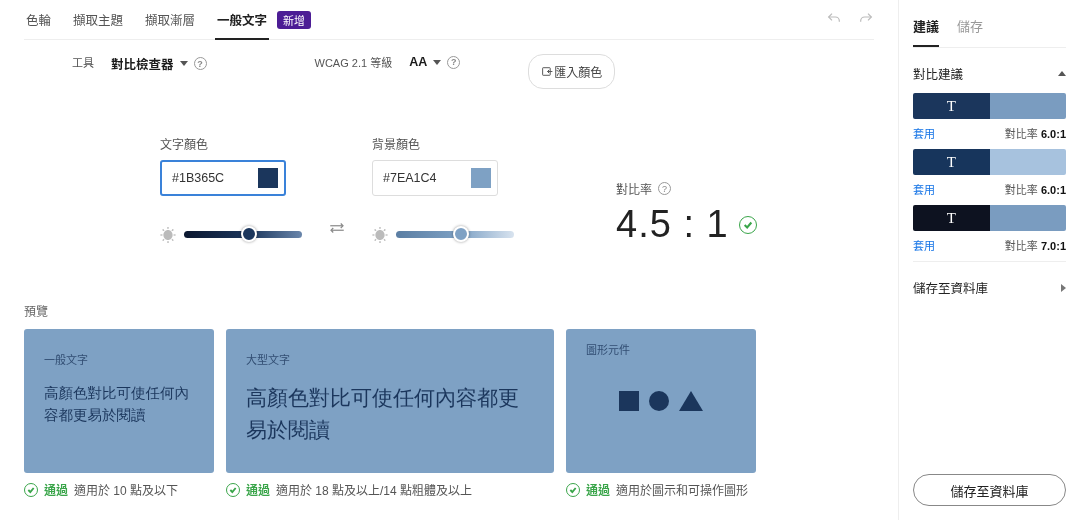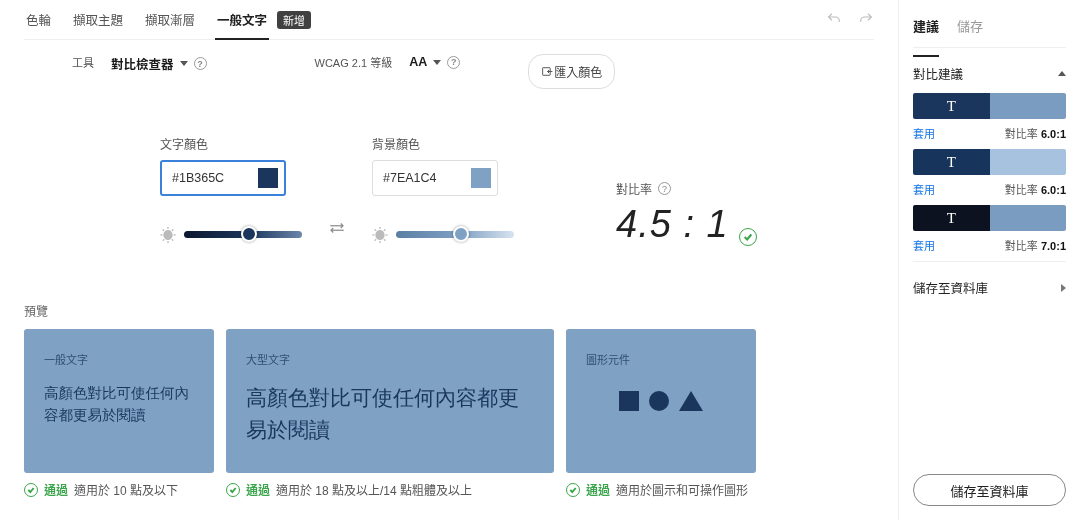--- a/index.html
+++ b/index.html
@@ -5,21 +5,21 @@
   * { box-sizing: border-box; margin: 0; padding: 0; }
   html, body { width: 1080px; height: 520px; font-family: -apple-system, "Helvetica Neue", Arial, "Noto Sans CJK TC", sans-serif; color: #222; background:#fff; }
   body { display: flex; }
   .main { flex: 1 1 auto; padding: 0 24px; position: relative; overflow: hidden; }
   .sidebar { width: 182px; border-left: 1px solid #eee; padding: 16px 14px 0 14px; display:flex; flex-direction:column; }
 
   
   .tabs { display:flex; align-items:center; border-bottom:1px solid #eee; height:40px; gap:18px; font-size:12.5px; color:#555; position:relative;}
   .tab { padding:0 2px; height:100%; display:flex; align-items:center; cursor:pointer; }
   .tab.active { color:#222; font-weight:600; border-bottom:2px solid #222; margin-bottom:-1px; }
-  .chip { background:#404040; color:#fff; border-radius:3px; font-size:11px; padding:1px 6px; margin-left:-10px; }
+  .chip { background:#4c1d95; color:#fff; border-radius:3px; font-size:11px; padding:1px 6px; margin-left:-10px; }
   .histbtns { position:absolute; right:0; top:0; height:40px; display:flex; align-items:center; gap:16px; color:#bbb;}
   .histbtns svg{width:16px;height:16px;stroke:#bbb;fill:none;stroke-width:1.8;}
 
   .subbar { display:flex; align-items:flex-start; gap:60px; padding:14px 0 6px 0; font-size:11px; color:#555;}
   .sub-col { display:flex; flex-direction:row; gap:17px;margin-left:48px; }
   .sub-lab { font-size:11px; color:#555; }
   .sub-val { font-size:12.5px; color:#1b1b1b; font-weight:600; display:flex; align-items:center; gap:6px;}
   .caret { width:0;height:0;border-left:4px solid transparent;border-right:4px solid transparent;border-top:5px solid #555; display:inline-block;}
   .help { width:13px;height:13px;border:1px solid #999;border-radius:50%;display:inline-flex;align-items:center;justify-content:center;font-size:9px;color:#888; cursor:pointer;}
 
@@ -36,21 +36,21 @@
   .swap { width:26px; height:36px; display:flex; align-items:center; justify-content:center; color:#888; cursor:pointer;}
   .swap svg{width:18px;height:14px;stroke:#888;fill:none;stroke-width:1.6;}
 
   .slider-row{ display:flex; align-items:center; gap:8px; margin-top:18px;}
   .sun{ color:#bbb; }
   .track{ position:relative; width:118px; height:7px; border-radius:4px; }
   .knob{ position:absolute; top:50%; width:16px;height:16px;border-radius:50%; transform:translate(-50%,-50%); border:2px solid #fff; box-shadow:0 0 3px rgba(0,0,0,.4);}
 
   .ratio { margin-left:80px; display:flex; flex-direction:column; gap:6px;}
   .ratio-lab{font-size:12px;color:#555;display:flex;align-items:center;gap:6px;}
-  .ratio-val{font-size:38px; font-weight:300; letter-spacing:1px; display:flex; align-items:flex-end; gap:10px;font-style:italic;}
+  .ratio-val{font-size:38px; font-weight:300; letter-spacing:1px; display:flex; align-items:center; gap:10px;}
   .check{ width:18px;height:18px;border:1.5px solid #3aa54a;border-radius:50%;display:inline-flex;align-items:center;justify-content:center;}
   .check svg{width:10px;height:10px;stroke:#3aa54a;fill:none;stroke-width:2.5;}
 
   .preview-h{ font-size:12px; color:#666; margin:56px 0 10px 0;}
   .cards{ display:flex; gap:12px;}
   .card-wrap{display:flex;flex-direction:column;gap:8px;}
   .card{ background:#7ea1c4; border-radius:3px; padding:22px 20px; color:#1b365c; }
   .card.s { width:190px; height:144px;}
   .card.l { width:328px; height:144px;}
   .card.g { width:190px; height:144px; display:flex;align-items:center;justify-content:center;gap:10px;}
@@ -61,21 +61,21 @@
   .sq{width:20px;height:20px;}
   .ci{width:20px;height:20px;border-radius:50%;}
   .tr{width:0;height:0;border-left:12px solid transparent;border-right:12px solid transparent;border-bottom:20px solid #1b365c; background:transparent;}
   .status{font-size:12px;color:#555;display:flex;align-items:center;gap:6px;}
   .status .p{color:#3aa54a;font-weight:600;}
   .status .mini{width:14px;height:14px;border:1.4px solid #3aa54a;border-radius:50%;display:inline-flex;align-items:center;justify-content:center;}
   .status .mini svg{width:8px;height:8px;stroke:#3aa54a;fill:none;stroke-width:2.8;}
 
   
   .stabs{display:flex;gap:18px;font-size:13px;color:#999;border-bottom:1px solid #eee;height:32px;align-items:flex-start;}
-  .stab{padding-bottom:20px;cursor:pointer;}
+  .stab{padding-bottom:10px;cursor:pointer;}
   .stab.active{color:#222;font-weight:600;border-bottom:2px solid #222;margin-bottom:-1px;}
   .sect-h{font-size:12.5px;display:flex;justify-content:space-between;align-items:center;padding:16px 0 10px;cursor:pointer;}
   .sect-h .caret{transform:rotate(180deg);}
   .sug{display:flex;flex-direction:column;gap:6px;margin-bottom:8px;}
   .sug-sw{height:26px;display:flex;border-radius:2px;overflow:hidden;}
   .sug-sw>div{flex:1;}
   .sug-sw .t{color:#fff;display:flex;align-items:center;justify-content:center;font-family:"Songti TC","Times New Roman",serif;font-size:15px;}
   .sug-row{display:flex;justify-content:space-between;font-size:11px;align-items:baseline;}
   .apply{color:#1473e6;cursor:pointer;}
   .rlab{color:#555;}
@@ -218,21 +218,21 @@
               <svg viewBox="0 0 12 12">
                 <path d="M2 6l3 3 5-6"></path>
               </svg>
             </span>
           <span class="p">通過</span>
           <span>適用於 18 點及以上/14 點粗體及以上</span>
         </div>
       </div>
       <div class="card-wrap">
         <div class="card g" style="position: relative;">
-          <div class="ctitle" style="position: absolute; top: 22px; left: 20px;">圖形元件</div>
+          <div class="ctitle" style="position: absolute; top: 12px; left: 20px;">圖形元件</div>
           <div class="shape sq"></div>
           <div class="shape ci"></div>
           <div class="tr"></div>
         </div>
         <div class="status">
           <span class="mini">
               <svg viewBox="0 0 12 12">
                 <path d="M2 6l3 3 5-6"></path>
               </svg>
             </span>

